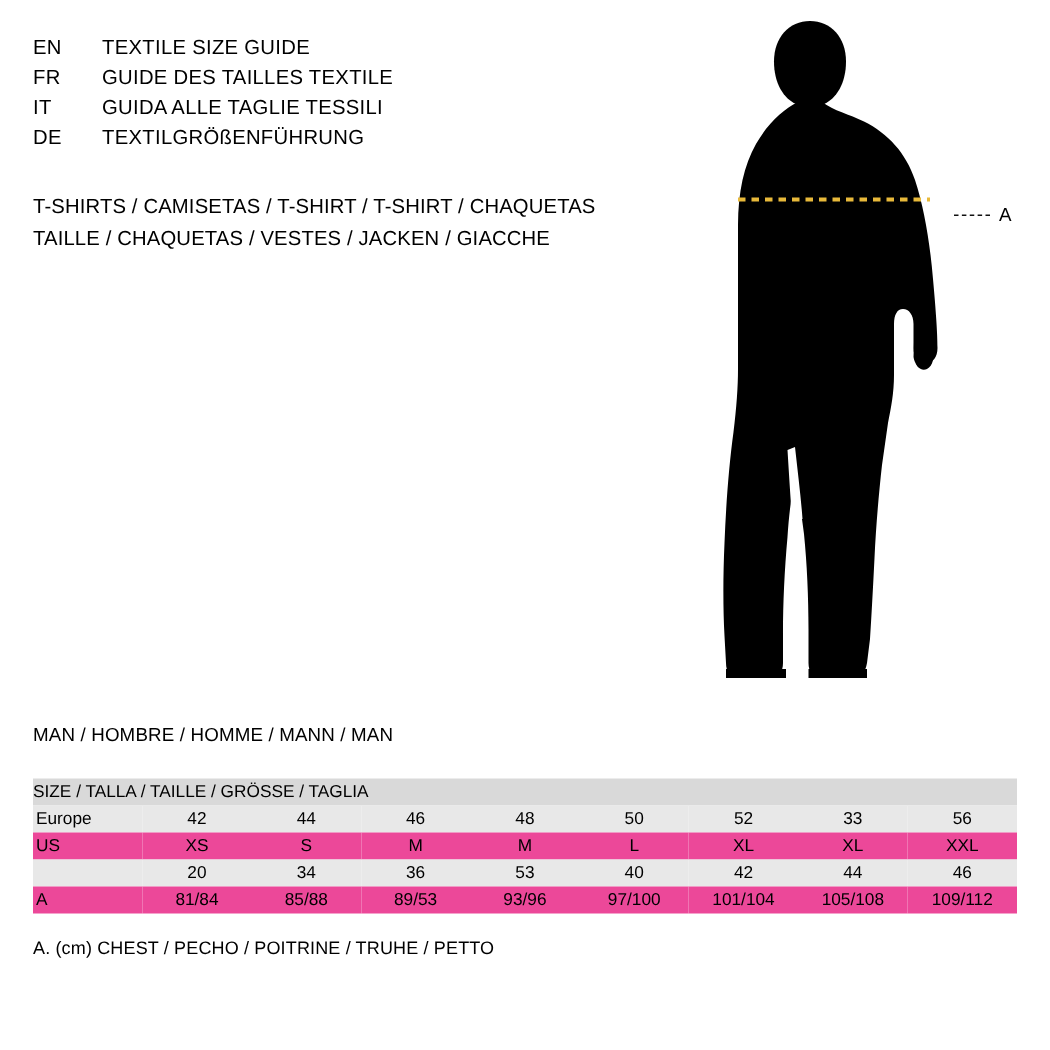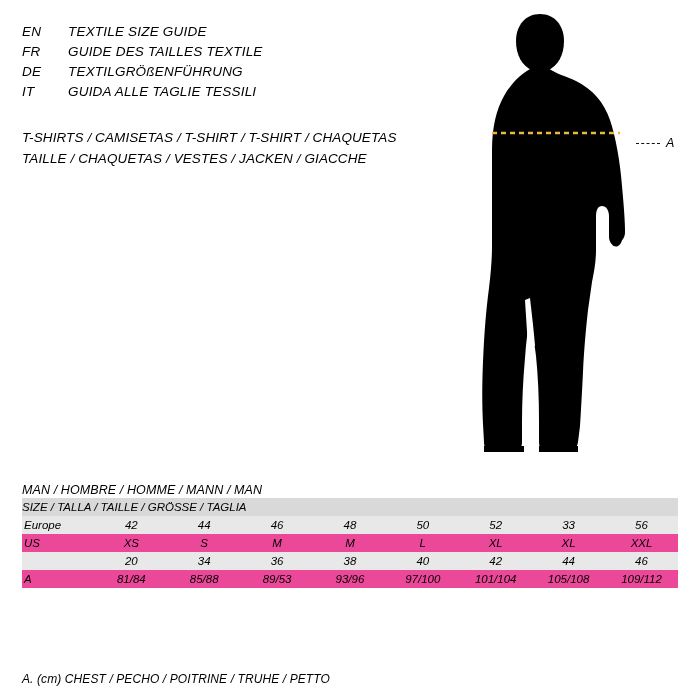--- a/index.html
+++ b/index.html
@@ -12,21 +12,20 @@
     background: #ffffff;
     font-family: "Liberation Sans", sans-serif;
     color: #000000;
     overflow: hidden;
   }
   .page {
     position: relative;
     width: 700px;
     height: 692px;
     box-sizing: border-box;
-    font-style: italic;
   }
 
   
   .lang-block {
     position: absolute;
     left: 22px;
     top: 22px;
     width: 420px;
   }
   .lang-row {
@@ -92,21 +91,21 @@
     left: 22px;
     top: 483px;
     font-size: 12.5px;
     letter-spacing: 0.1px;
     white-space: nowrap;
   }
 
   .table-wrap {
     position: absolute;
     left: 22px;
-    top: 498px;
+    top: 519px;
     width: 656px;
   }
   table.size-table {
     border-collapse: collapse;
     width: 656px;
     table-layout: fixed;
     font-size: 11.5px;
   }
   table.size-table td {
     padding: 0;
@@ -130,47 +129,47 @@
     padding-left: 2px !important;
     width: 86px;
   }
   .cell-val {
     text-align: center;
   }
 
   .footnote {
     position: absolute;
     left: 22px;
-    top: 672px;
+    top: 625px;
     font-size: 12px;
     letter-spacing: 0.1px;
     white-space: nowrap;
   }
 </style>
 </head>
 <body>
 
 <div class="page">
 
   <div class="lang-block">
     <div class="lang-row">
       <span class="lang-code">EN</span>
       <span class="lang-title">TEXTILE SIZE GUIDE</span>
     </div>
     <div class="lang-row">
       <span class="lang-code">FR</span>
       <span class="lang-title">GUIDE DES TAILLES TEXTILE</span>
     </div>
     <div class="lang-row">
+      <span class="lang-code">IT</span>
+      <span class="lang-title">GUIDA ALLE TAGLIE TESSILI</span>
+    </div>
+    <div class="lang-row">
       <span class="lang-code">DE</span>
       <span class="lang-title">TEXTILGRÖßENFÜHRUNG</span>
-    </div>
-    <div class="lang-row">
-      <span class="lang-code">IT</span>
-      <span class="lang-title">GUIDA ALLE TAGLIE TESSILI</span>
     </div>
   </div>
 
   <div class="cat-block">
     <div class="cat-line">T-SHIRTS / CAMISETAS / T-SHIRT / T-SHIRT / CHAQUETAS</div>
     <div class="cat-line">TAILLE / CHAQUETAS / VESTES / JACKEN / GIACCHE</div>
   </div>
 
   <div class="figure-wrap">
     <svg width="220" height="460" viewBox="0 0 220 460" xmlns="http://www.w3.org/2000/svg">
@@ -260,21 +259,21 @@
           <td class="cell-val">L</td>
           <td class="cell-val">XL</td>
           <td class="cell-val">XL</td>
           <td class="cell-val">XXL</td>
         </tr>
         <tr class="row-shade">
           <td class="cell-label"></td>
           <td class="cell-val">20</td>
           <td class="cell-val">34</td>
           <td class="cell-val">36</td>
-          <td class="cell-val">38</td>
+          <td class="cell-val">53</td>
           <td class="cell-val">40</td>
           <td class="cell-val">42</td>
           <td class="cell-val">44</td>
           <td class="cell-val">46</td>
         </tr>
         <tr class="row-plain">
           <td class="cell-label">A</td>
           <td class="cell-val">81/84</td>
           <td class="cell-val">85/88</td>
           <td class="cell-val">89/53</td>

